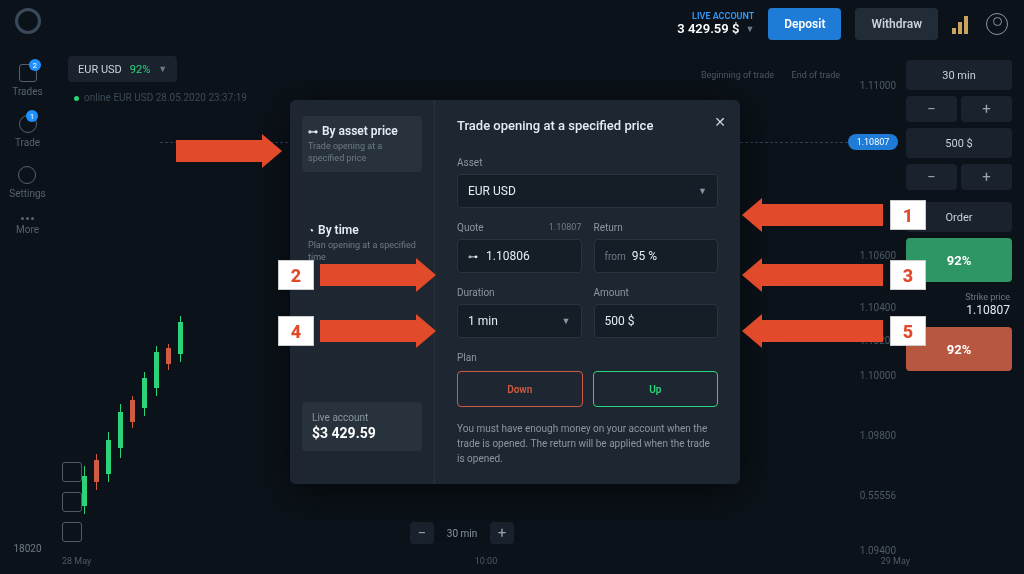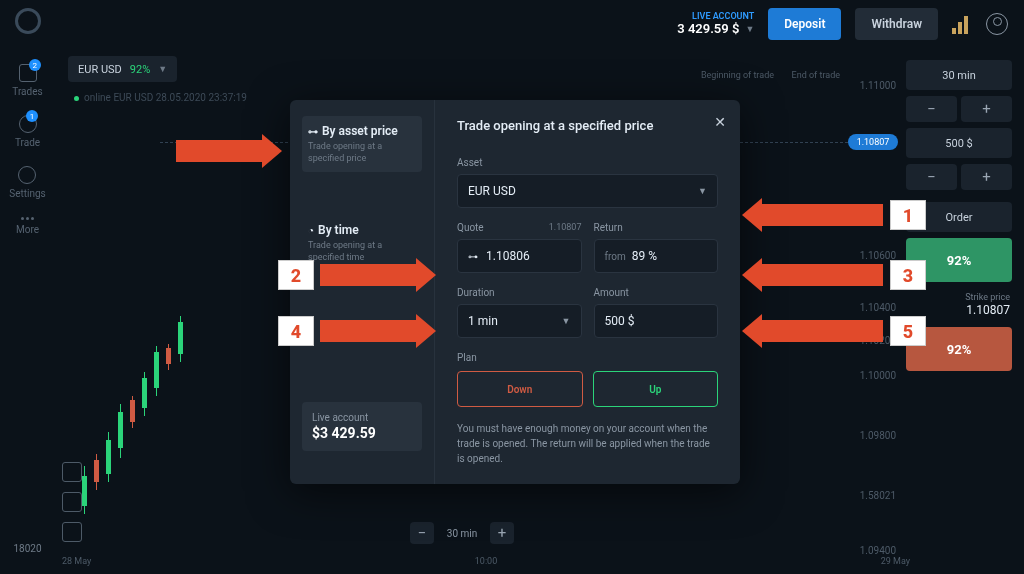--- a/index.html
+++ b/index.html
@@ -180,21 +180,21 @@
   </div>
   <div class="bigbtn bg-r">92%</div>
 </div>
 
 <div class="ytick" style="top:80px">1.11000</div>
 <div class="ytick" style="top:250px">1.10600</div>
 <div class="ytick" style="top:302px">1.10400</div>
 <div class="ytick" style="top:335px">1.10200</div>
 <div class="ytick" style="top:370px">1.10000</div>
 <div class="ytick" style="top:430px">1.09800</div>
-<div class="ytick" style="top:490px">1.58021</div>
+<div class="ytick" style="top:490px">0.55556</div>
 <div class="ytick" style="top:545px">1.09400</div>
 <div id="price-tag" style="top:134px">1.10807</div>
 <div id="price-line" style="top:142px"></div>
 
 <div id="trade-lbls" style="right:250px;text-align:right">Beginning
 of trade</div>
 <div id="trade-lbls" style="right:184px">End of
 trade</div>
 
 <div id="x-axis">
@@ -252,21 +252,21 @@
   </div>
 
 <div id="modal">
   <div id="modal-side">
     <div class="mtab sel">
       <div class="t"><span style="font-size:10px;margin-right:4px">⊶</span><span>By asset price</span></div>
       <div class="d">Trade opening at a specified price</div>
     </div>
     <div class="mtab" style="margin-top:43px">
       <div class="t"><span style="font-size:10px;margin-right:4px">◔</span><span>By time</span></div>
-      <div class="d">Trade opening at a specified time</div>
+      <div class="d">Plan opening at a specified time</div>
     </div>
     <div id="live-box">
       <div class="l">Live account</div>
       <div class="v">$3 429.59</div>
     </div>
   </div>
 
   <div id="modal-main">
     <h3>Trade opening at a specified price</h3>
     <div id="modal-close">✕</div>
@@ -285,21 +285,21 @@
         </div>
         <div class="fin">
           <span style="font-size:10px;margin-right:8px">⊶</span>
           <span>1.10806</span>
         </div>
       </div>
       <div class="col">
         <div class="flab">Return</div>
         <div class="fin">
           <span class="fromlab">from</span>
-            <span>89 %</span>
+            <span>95 %</span>
         </div>
       </div>
     </div>
 
     <div class="row2">
       <div class="col">
         <div class="flab">Duration</div>
         <div class="fin">
           <span>1 min</span>
             <span class="chev">▼</span>

